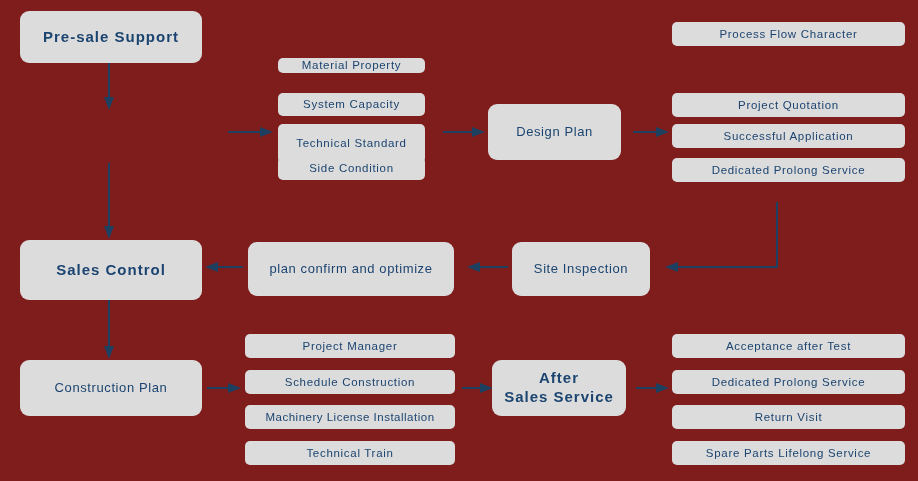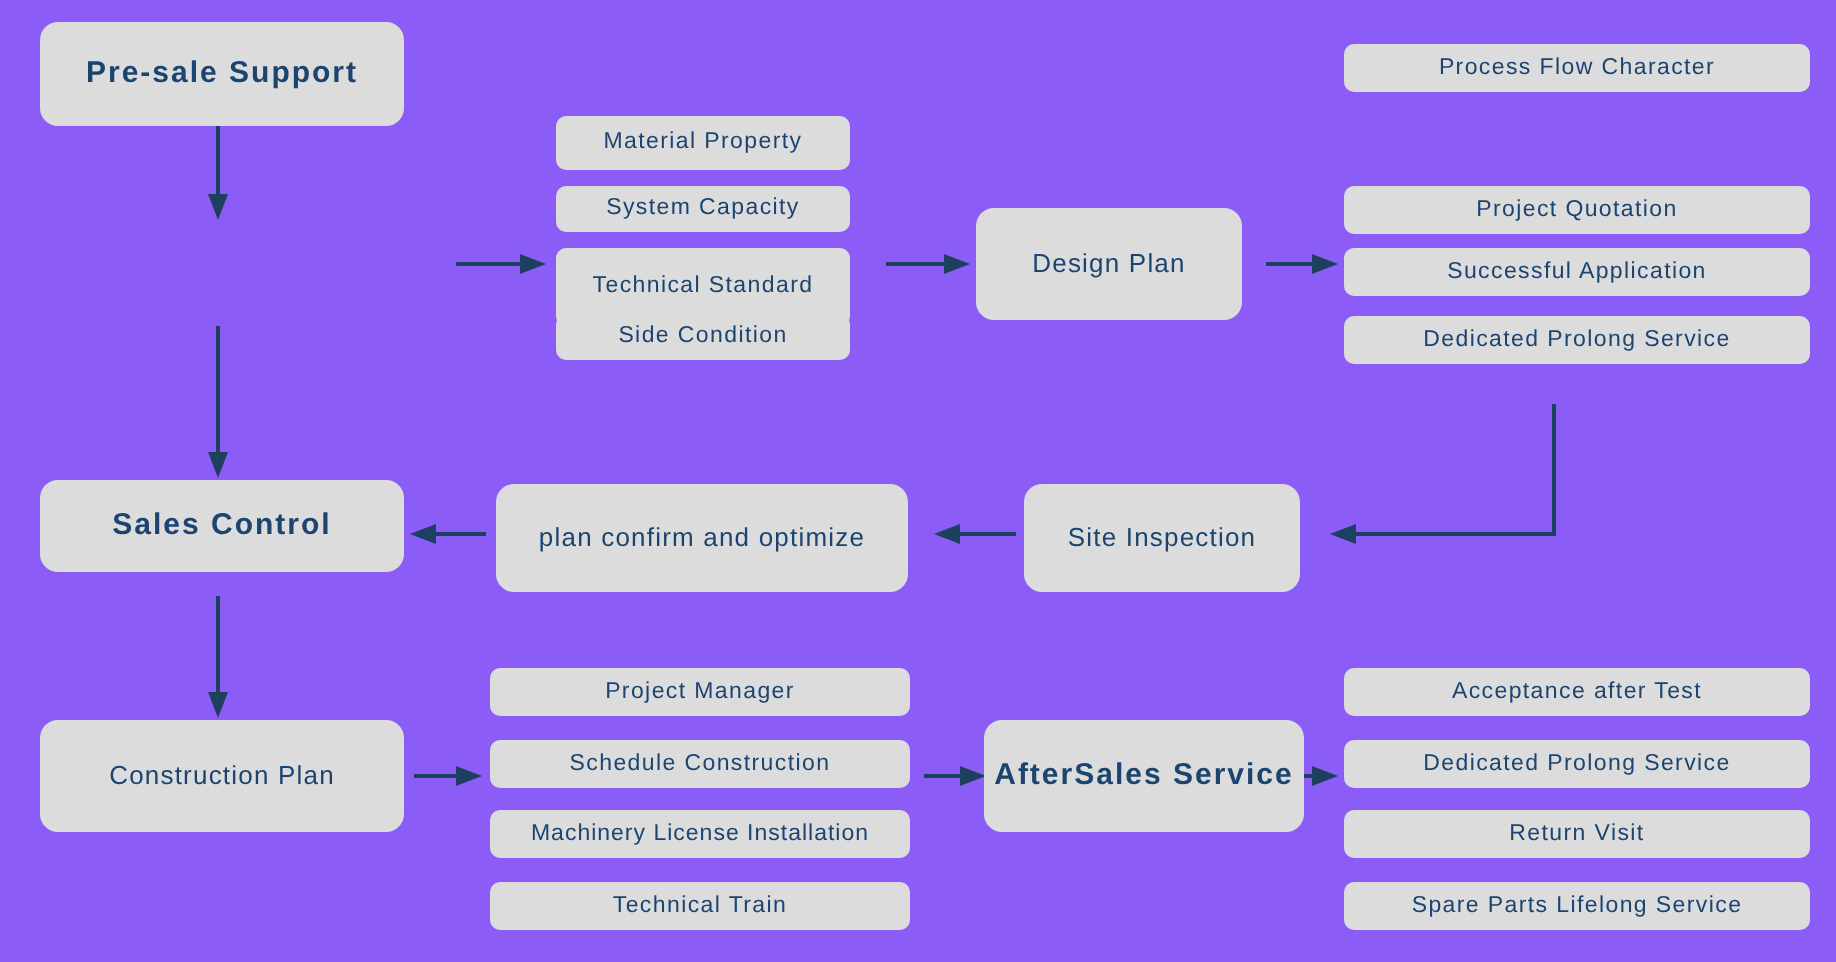--- a/index.html
+++ b/index.html
@@ -7,21 +7,21 @@
     padding: 0;
     background: #ffffff;
   }
   body {
     font-family: "Liberation Sans", sans-serif;
   }
   #canvas {
     position: relative;
     width: 918px;
     height: 481px;
-    background: #8b5cf6;
+    background: #7f1d1d;
     overflow: hidden;
   }
   .node {
     position: absolute;
     background: #dcdcdc;
     border-radius: 8px;
     color: #1b4470;
     display: flex;
     align-items: center;
     justify-content: center;
@@ -128,46 +128,46 @@
 
     <g>
       <line class="arrow-line" x1="636" y1="388" x2="658" y2="388"></line>
       <polygon class="arrow-head" points="669,388 656,383 656,393"></polygon>
     </g>
   </svg>
 
   <div class="node main bold" style="left:20px; top:11px; width:182px; height:52px;">Pre-sale Support</div>
 
 
-  <div class="node sub" style="left:278px; top:58px; width:147px; height:27px;">Material Property</div>
+  <div class="node sub" style="left:278px; top:58px; width:147px; height:15px;">Material Property</div>
   <div class="node sub" style="left:278px; top:93px; width:147px; height:23px;">System Capacity</div>
   <div class="node sub" style="left:278px; top:124px; width:147px; height:39px;">Technical Standard</div>
   <div class="node sub" style="left:278px; top:157px; width:147px; height:23px;">Side Condition</div>
 
   <div class="node main" style="left:488px; top:104px; width:133px; height:56px;">Design Plan</div>
 
   <div class="node sub" style="left:672px; top:22px; width:233px; height:24px;">Process Flow Character</div>
   <div class="node sub" style="left:672px; top:93px; width:233px; height:24px;">Project Quotation</div>
   <div class="node sub" style="left:672px; top:124px; width:233px; height:24px;">Successful Application</div>
   <div class="node sub" style="left:672px; top:158px; width:233px; height:24px;">Dedicated Prolong Service</div>
 
-  <div class="node main bold" style="left:20px; top:240px; width:182px; height:46px;">Sales Control</div>
+  <div class="node main bold" style="left:20px; top:240px; width:182px; height:60px;">Sales Control</div>
 
   <div class="node main" style="left:248px; top:242px; width:206px; height:54px;text-align:right;">plan confirm and optimize</div>
 
   <div class="node main" style="left:512px; top:242px; width:138px; height:54px;">Site Inspection</div>
 
   <div class="node main" style="left:20px; top:360px; width:182px; height:56px;">Construction Plan</div>
 
   <div class="node sub" style="left:245px; top:334px; width:210px; height:24px;">Project Manager</div>
   <div class="node sub" style="left:245px; top:370px; width:210px; height:24px;">Schedule Construction</div>
   <div class="node sub wide" style="left:245px; top:405px; width:210px; height:24px;">Machinery License Installation</div>
   <div class="node sub" style="left:245px; top:441px; width:210px; height:24px;">Technical Train</div>
 
-  <div class="node main bold" style="left:492px; top:360px; width:160px; height:56px; flex-direction:row;">
+  <div class="node main bold" style="left:492px; top:360px; width:134px; height:56px; flex-direction:column;">
     <span>After</span>
     <span>Sales Service</span>
   </div>
 
   <div class="node sub" style="left:672px; top:334px; width:233px; height:24px;">Acceptance after Test</div>
   <div class="node sub" style="left:672px; top:370px; width:233px; height:24px;">Dedicated Prolong Service</div>
   <div class="node sub" style="left:672px; top:405px; width:233px; height:24px;">Return Visit</div>
   <div class="node sub" style="left:672px; top:441px; width:233px; height:24px;">Spare Parts Lifelong Service</div>
 
 </div>

